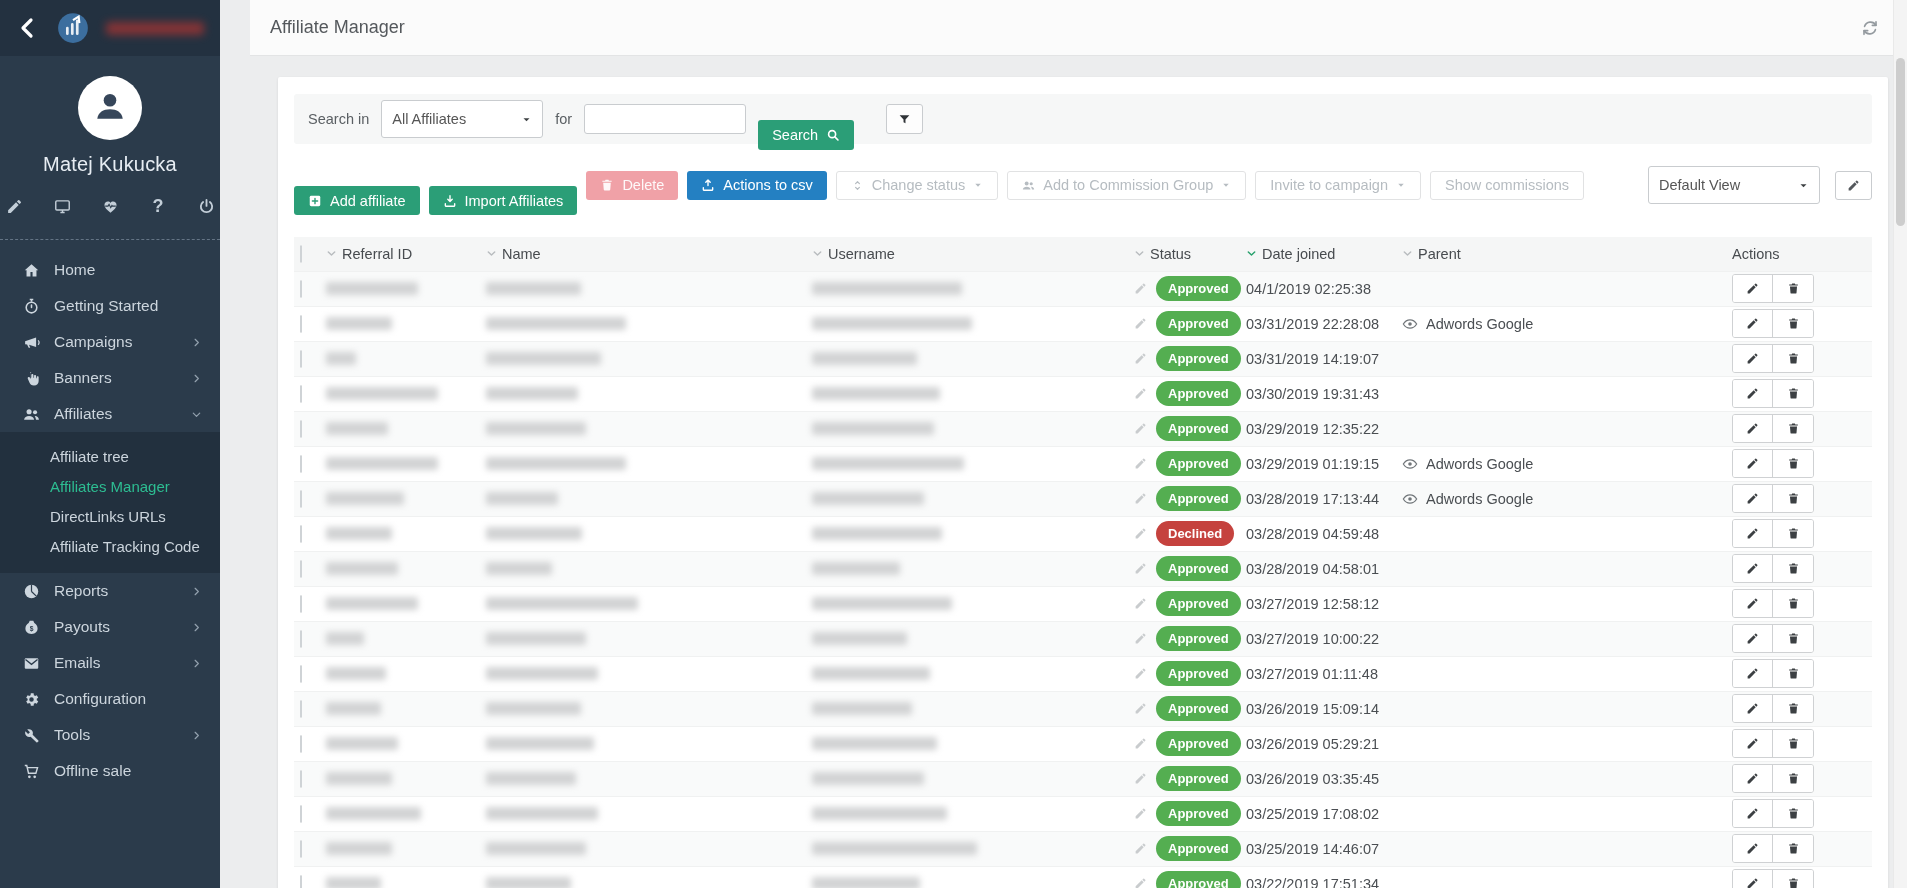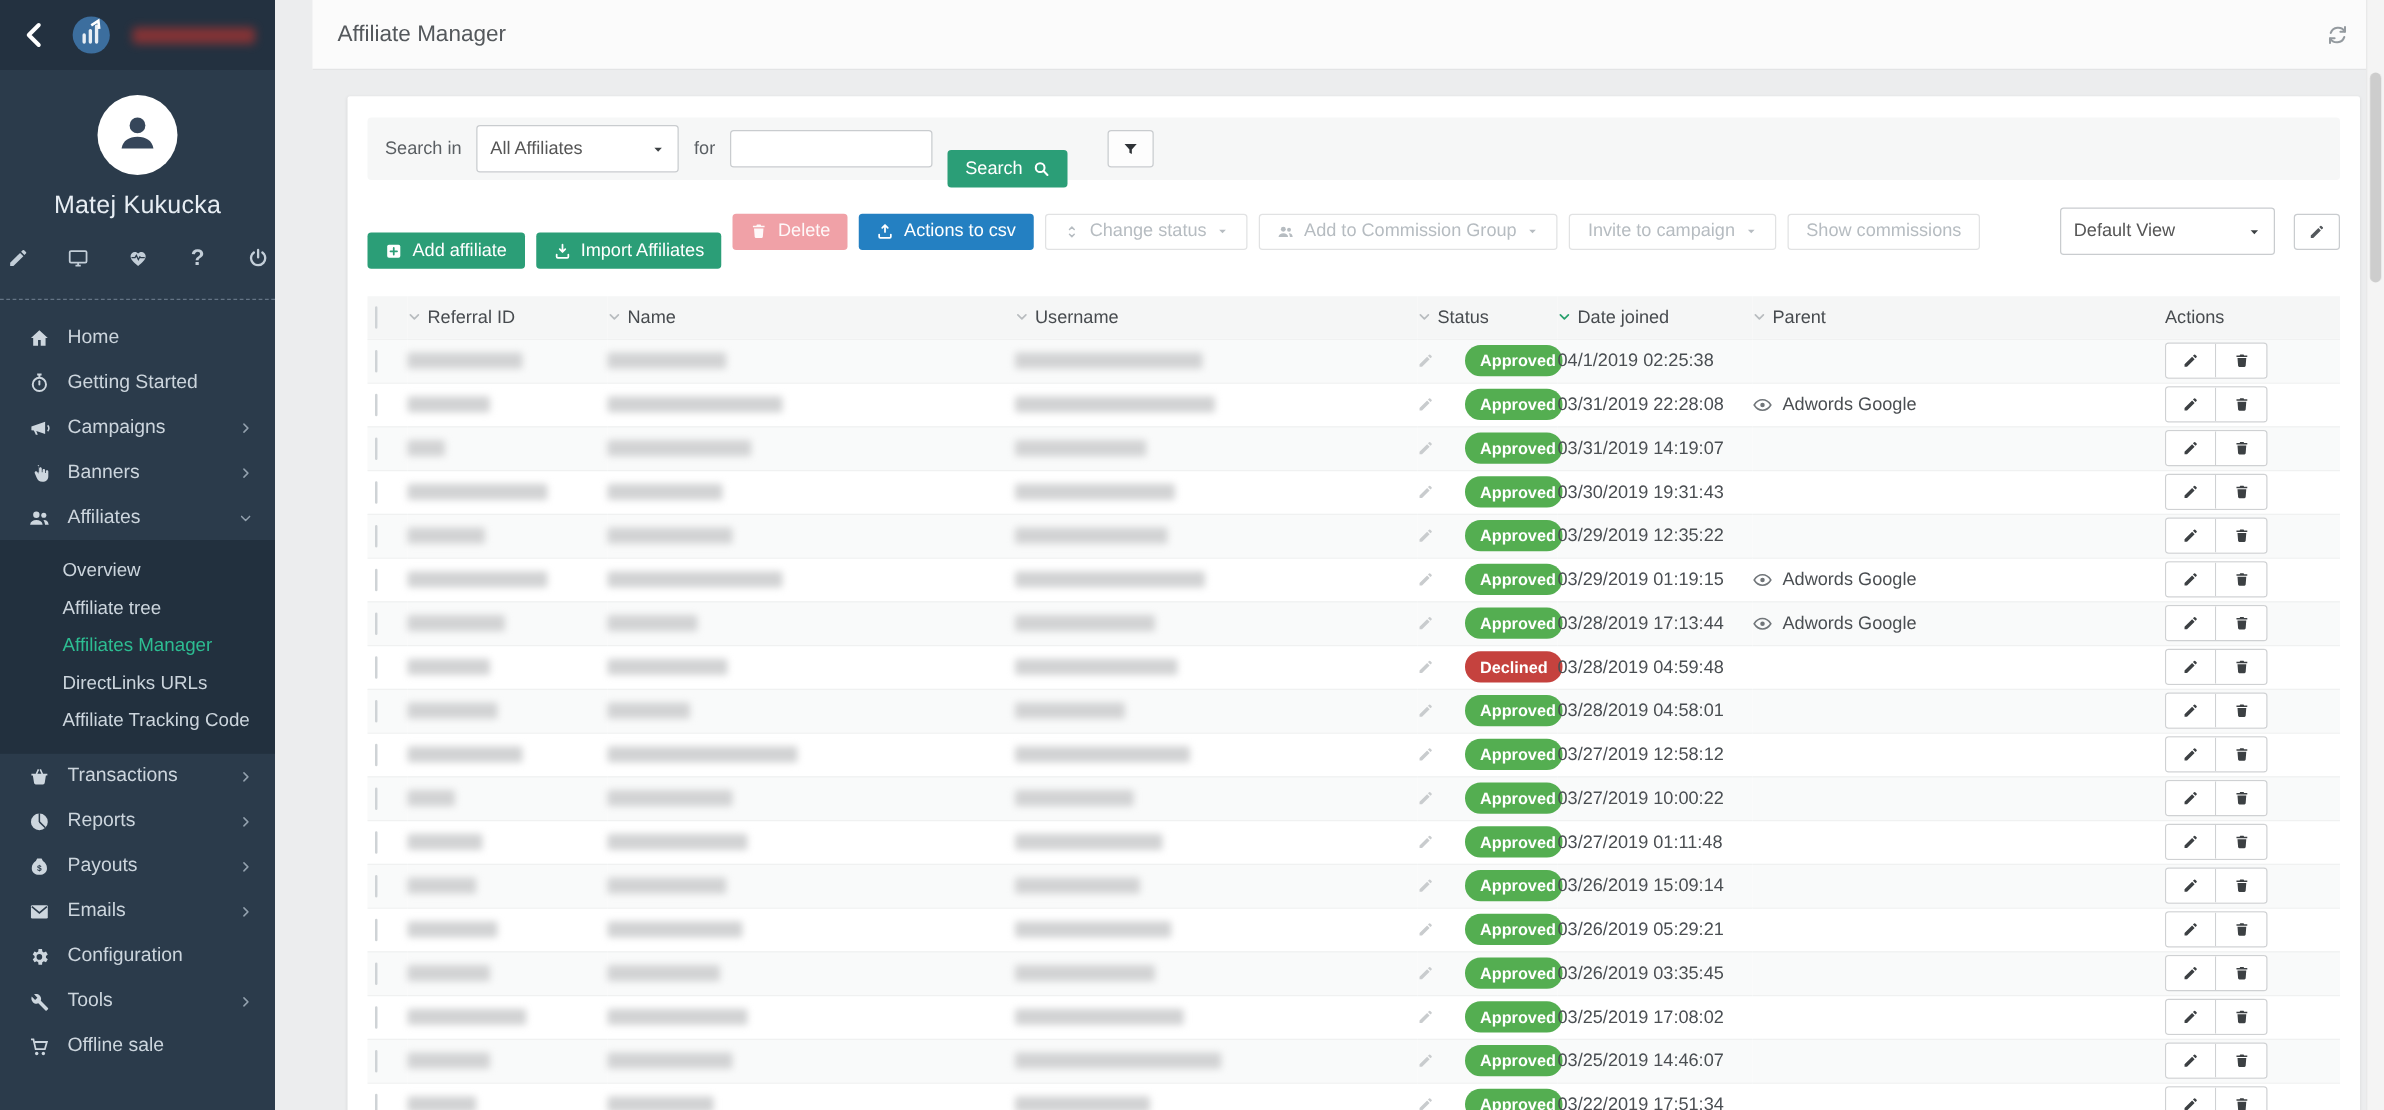--- a/index.html
+++ b/index.html
@@ -72,21 +72,21 @@
   
   .tbl { width:100%; border-collapse:collapse; table-layout:fixed; margin-top:22px; font-size:14.5px; color:#4a4e52; }
   .tbl thead th { background:#f5f6f6; height:34px; font-weight:400; text-align:left; color:#474b4f; }
   .hcell { display:flex; align-items:center; gap:5px; }
   .hcar { display:inline-flex; color:#b8bcbf; } .hcar svg { width:11px; height:11px; }
   .hcar.on { color:#27a06c; } .hcar.on svg { stroke-width:4px; }
   .tbl tbody tr { height:35px; border-top:1px solid #f0f1f1; }
   .tbl tbody tr.odd { background:#f9fafa; }
   .cb { width:14px; height:14px; border:1px solid #cfd3d6; border-radius:2px; background:#fff; cursor:pointer; margin-left:6px; }
   .blurblk { height:13px; border-radius:2px; background:#d2d3d4; filter:blur(3px); }
-  .stcell { display:flex; align-items:center; gap:25px; }
+  .stcell { display:flex; align-items:center; gap:9px; }
   .rowpencil { color:#c9ccce; display:inline-flex; cursor:pointer; }
   .rowpencil svg { width:13px; height:13px; }
   .badge { display:inline-block; min-width:78px; text-align:center; padding:5px 12px; border-radius:13px; color:#fff; font-size:13px; font-weight:bold; }
   .approved { background:#54ae51; }
   .declined { background:#c5423e; }
   .pcell { display:flex; align-items:center; gap:8px; }
   .eye { color:#71767a; display:inline-flex; } .eye svg { width:16px; height:16px; }
   .agroup { display:inline-flex; border:1px solid #cfd1d3; border-radius:3px; overflow:hidden; background:#fff; }
   .abtn { width:40px; height:27px; display:flex; align-items:center; justify-content:center; background:#fff; color:#3c4043; cursor:pointer; }
   .abtn:first-child { border-right:1px solid #cfd1d3; }
@@ -208,48 +208,31 @@
           </span>
           <span class="lab">Affiliates</span>
           <span class="chev">
             <svg viewBox="0 0 24 24" xmlns="http://www.w3.org/2000/svg">
               <path d="M5 9l7 7 7-7" fill="none" stroke="currentColor" stroke-linecap="round" stroke-linejoin="round" stroke-width="2.6"></path>
             </svg>
           </span>
         </div>
         <div class="submenu">
           <div class="smi">
-            <span>Overview</span>
-          </div>
-          <div class="smi">
             <span>Affiliate tree</span>
           </div>
           <div class="smi active">
             <span>Affiliates Manager</span>
           </div>
           <div class="smi">
             <span>DirectLinks URLs</span>
           </div>
           <div class="smi">
             <span>Affiliate Tracking Code</span>
           </div>
-        </div>
-        <div class="mi">
-          <span class="ico">
-            <svg viewBox="0 0 24 24" xmlns="http://www.w3.org/2000/svg">
-              <path d="M4.5 9.5h15L18 19a2 2 0 01-2 1.6H8A2 2 0 016 19L4.5 9.5z" fill="currentColor"></path>
-              <path d="M8.5 9L11 3.5M15.5 9L13 3.5M3 9.5h18" fill="none" stroke="currentColor" stroke-width="1.8"></path>
-            </svg>
-          </span>
-          <span class="lab">Transactions</span>
-          <span class="chev">
-            <svg viewBox="0 0 24 24" xmlns="http://www.w3.org/2000/svg">
-              <path d="M9 5l7 7-7 7" fill="none" stroke="currentColor" stroke-linecap="round" stroke-linejoin="round" stroke-width="2.6"></path>
-            </svg>
-          </span>
         </div>
         <div class="mi">
           <span class="ico">
             <svg viewBox="0 0 24 24" xmlns="http://www.w3.org/2000/svg">
               <circle cx="12" cy="12" r="9.5" fill="currentColor"></circle>
               <path d="M12 12V2.2M12 12l6.8 6.6" stroke="#2b3b4b" stroke-width="1.7"></path>
             </svg>
           </span>
           <span class="lab">Reports</span>
           <span class="chev">

